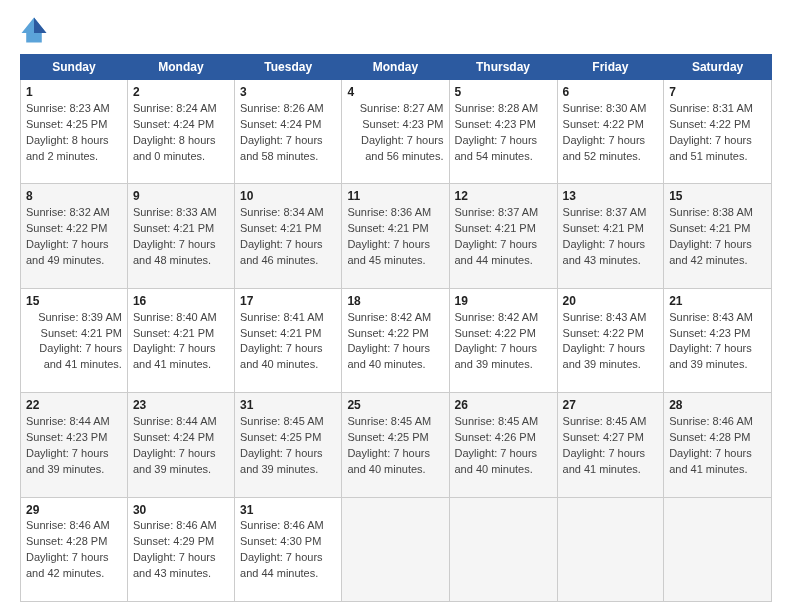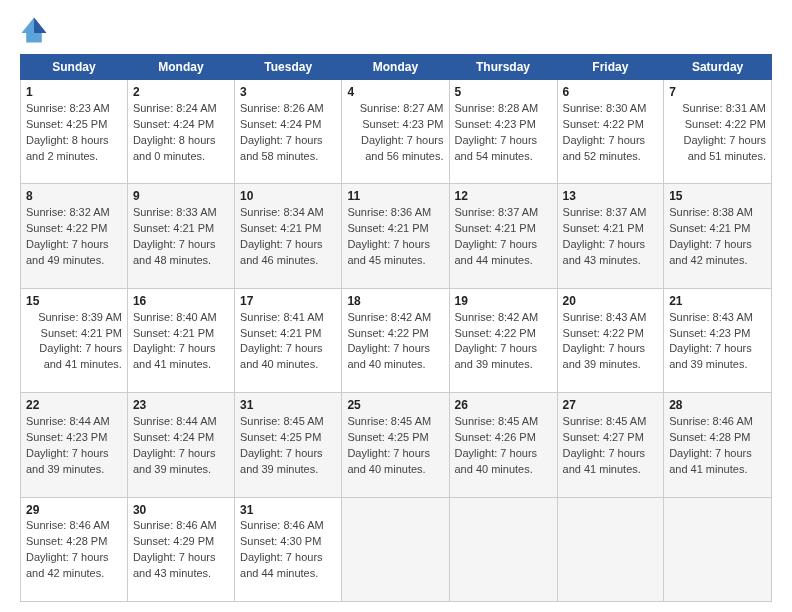--- a/index.html
+++ b/index.html
@@ -163,21 +163,21 @@
           </td>
           <td>
             <span class="day-number">6</span>
             <div class="day-info" style="white-space: pre-line;">Sunrise: 8:30 AM
 Sunset: 4:22 PM
 Daylight: 7 hours
 and 52 minutes.</div>
           </td>
           <td>
             <span class="day-number">7</span>
-            <div class="day-info" style="white-space: pre-line; text-align: right;">Sunrise: 8:31 AM
+            <div class="day-info" style="white-space: pre-line;">Sunrise: 8:31 AM
 Sunset: 4:22 PM
 Daylight: 7 hours
 and 51 minutes.</div>
           </td>
         </tr>
         <tr>
           <td>
             <span class="day-number">8</span>
             <div class="day-info" style="white-space: pre-line;">Sunrise: 8:32 AM
 Sunset: 4:22 PM

